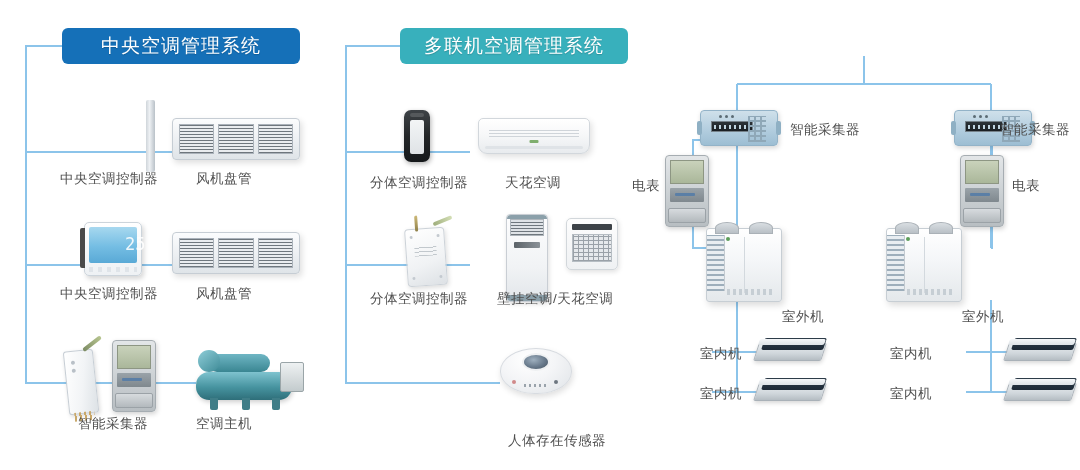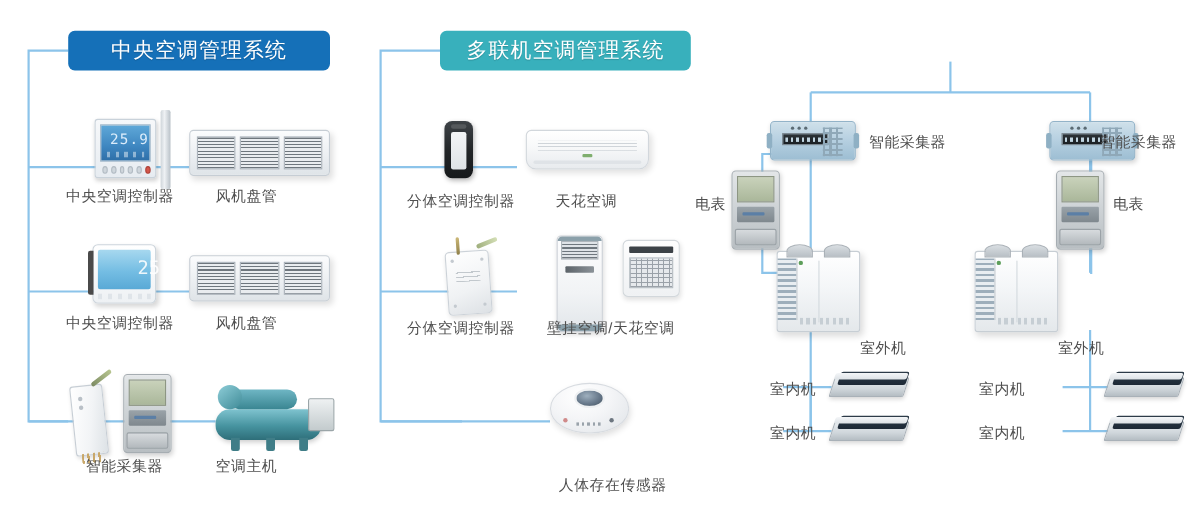--- a/index.html
+++ b/index.html
@@ -659,36 +659,20 @@
       <path d="M968,140 L992,140 L992,170"></path>
       <path d="M992,208 L992,248 L991,248"></path>
       <path d="M991,300 L991,392"></path>
       <path d="M966,352 L1010,352"></path>
       <path d="M966,392 L1010,392"></path>
     </g>
   </svg>
 
   <div class="panel-header" style="left:62px; top:28px; width:238px; height:36px; background:#1570B8;">中央空调管理系统</div>
 
-  <div class="dev" style="left:86px; top:108px;">
-    <div class="thermo-a">
-      <div class="screen">
-        <div class="digits">25.9</div>
-        <div class="subrow"></div>
-      </div>
-      <div class="btnrow">
-        <i></i>
-          <i></i>
-          <i></i>
-          <i></i>
-          <i></i>
-          <i class="red"></i>
-      </div>
-    </div>
-  </div>
   <div class="thermo-stand" style="left:146px; top:100px;"></div>
 
   <div class="dev" style="left:172px; top:118px;">
     <div class="fancoil">
       <div class="grille"></div>
         <div class="grille"></div>
         <div class="grille"></div>
     </div>
   </div>
 

